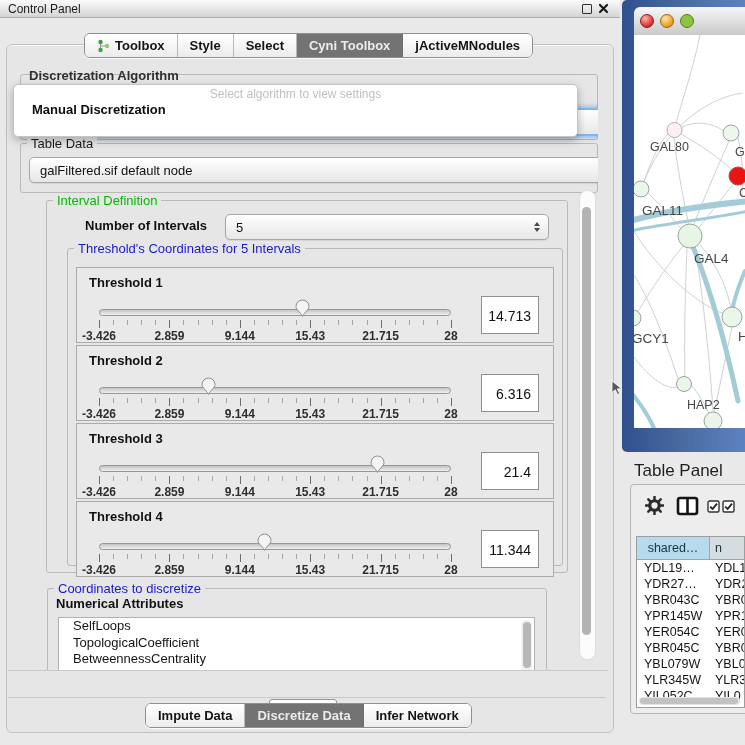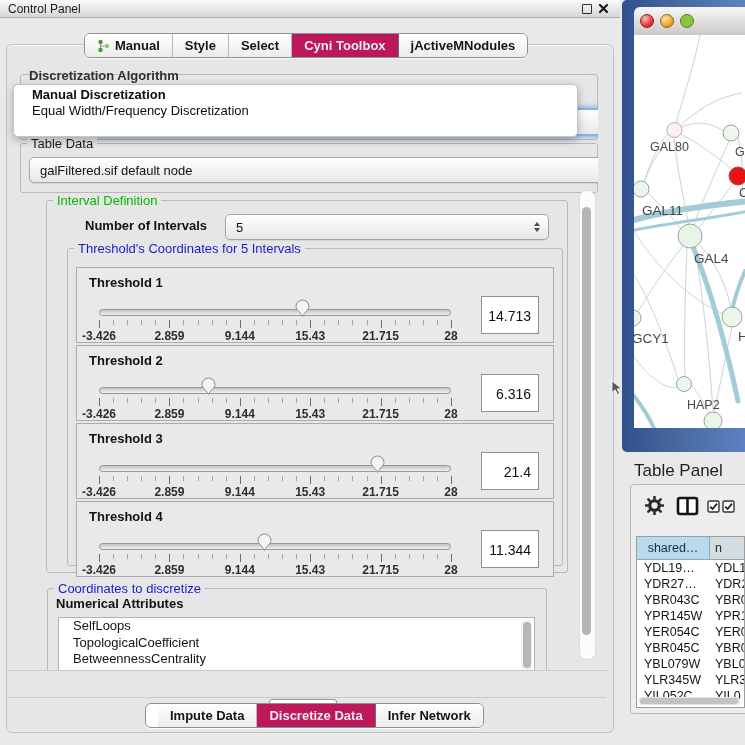--- a/index.html
+++ b/index.html
@@ -13,21 +13,21 @@
   .cp-title{left:8px;top:2px;font-size:12px;color:#1c1c1c;}
   .cp-panel{left:6px;top:44px;width:606px;height:687px;background:#e6e6e6;
     border:1px solid #c2c2c2;border-radius:6px;box-shadow:inset 0 1px 0 rgba(255,255,255,.7);}
 
   
   .segbar{display:inline-flex;height:23px;border:1px solid #8f8f8f;border-radius:6px;overflow:hidden;
     background:#fff;box-shadow:0 1px 0 rgba(255,255,255,.8);z-index:30;}
   .seg{display:flex;align-items:center;gap:5px;padding:0 12px;font-size:13px;font-weight:bold;color:#141414;
     background:linear-gradient(#ffffff,#ececec);border-right:1px solid #b9b9b9;white-space:nowrap;}
   .seg:last-child{border-right:none;}
-  .seg.sel{background:#be185d;color:#ececec;border-right-color:#6d6d6d;}
+  .seg.sel{background:#737373;color:#ececec;border-right-color:#6d6d6d;}
 
   
   .form-clip{left:10px;top:48px;width:588px;height:622px;overflow:hidden;z-index:2;}
   .group{position:absolute;border:1px solid #b9b9b9;border-radius:3px;}
   .gtitle{position:absolute;top:-8px;left:6px;font-size:13px;background:#e6e6e6;padding:0 4px;white-space:nowrap;}
   .gtitle.plain{background:transparent;font-weight:bold;color:#303030;}
   .green{color:#00bb00;} .blue{color:#1a1acc;}
 
   .combo{position:absolute;background:linear-gradient(#ffffff,#e7e7e7);border:1px solid #a6a6a6;
     border-radius:5px;font-size:13px;color:#111;display:flex;align-items:center;padding:0 22px 0 10px;
@@ -114,21 +114,21 @@
 <div class="abs cp-panel"></div>
 
 <div class="abs segbar" style="left:84px;top:33px;" id="top-tabs">
     <div class="seg">
       <svg width="13" height="14" viewBox="0 0 13 14">
         <path d="M3.5 3 L3.5 11 M3.5 7 L10 7" stroke="#9a9a9a" stroke-width="1.2" fill="none"></path>
         <circle cx="3.5" cy="3" r="2.2" fill="#3f9e3f"></circle>
         <circle cx="3.5" cy="11" r="2.2" fill="#3f9e3f"></circle>
         <circle cx="10" cy="7" r="2.2" fill="#8fcc6e"></circle>
       </svg>
-      <span>Manual</span>
+      <span>Toolbox</span>
     </div>
     <div class="seg">
       <span>Style</span>
     </div>
     <div class="seg">
       <span>Select</span>
     </div>
     <div class="seg sel">
       <span>Cyni Toolbox</span>
     </div>
@@ -363,21 +363,21 @@
 </div>
 
 <div class="abs hline" style="left:8px;top:670px;width:600px;"></div>
 <div class="abs vscroll">
     <i></i>
   </div>
 
 <div class="abs btn" style="left:269px;top:671px;width:66px;height:22px;">Apply</div>
 
 <div class="abs hline" style="left:8px;top:697px;width:598px;"></div>
-<div class="abs segbar" style="left:145px;top:703px;padding-left:12px;" id="bottom-tabs">
+<div class="abs segbar" style="left:145px;top:703px;" id="bottom-tabs">
     <div class="seg">
       <span>Impute Data</span>
     </div>
     <div class="seg sel">
       <span>Discretize Data</span>
     </div>
     <div class="seg">
       <span>Infer Network</span>
     </div>
   </div>
@@ -508,19 +508,19 @@
         <div class="tp-c1">YIL052C</div>
         <div class="tp-c2">YIL0</div>
       </div>
     </div>
   <div class="hscroll">
       <i></i>
     </div>
 </div>
 
 <div class="abs overlay">
+  <div class="ov-hint">Select algorithm to view settings</div>
   <div class="ov-opt sel">Manual Discretization</div>
-  <div class="ov-opt">Equal Width/Frequency Discretization</div>
 </div>
 
 <svg class="abs" style="left:611px;top:380px;z-index:60;" width="12" height="16" viewBox="0 0 12 16">
   <path d="M1,1 L1,12.5 L4.3,9.8 L6.6,14.6 L8.6,13.6 L6.3,8.9 L10.6,8.7 Z" fill="#5a5a5a" stroke="#fff" stroke-width="0.8"></path>
 </svg>
 
 </body></html>

